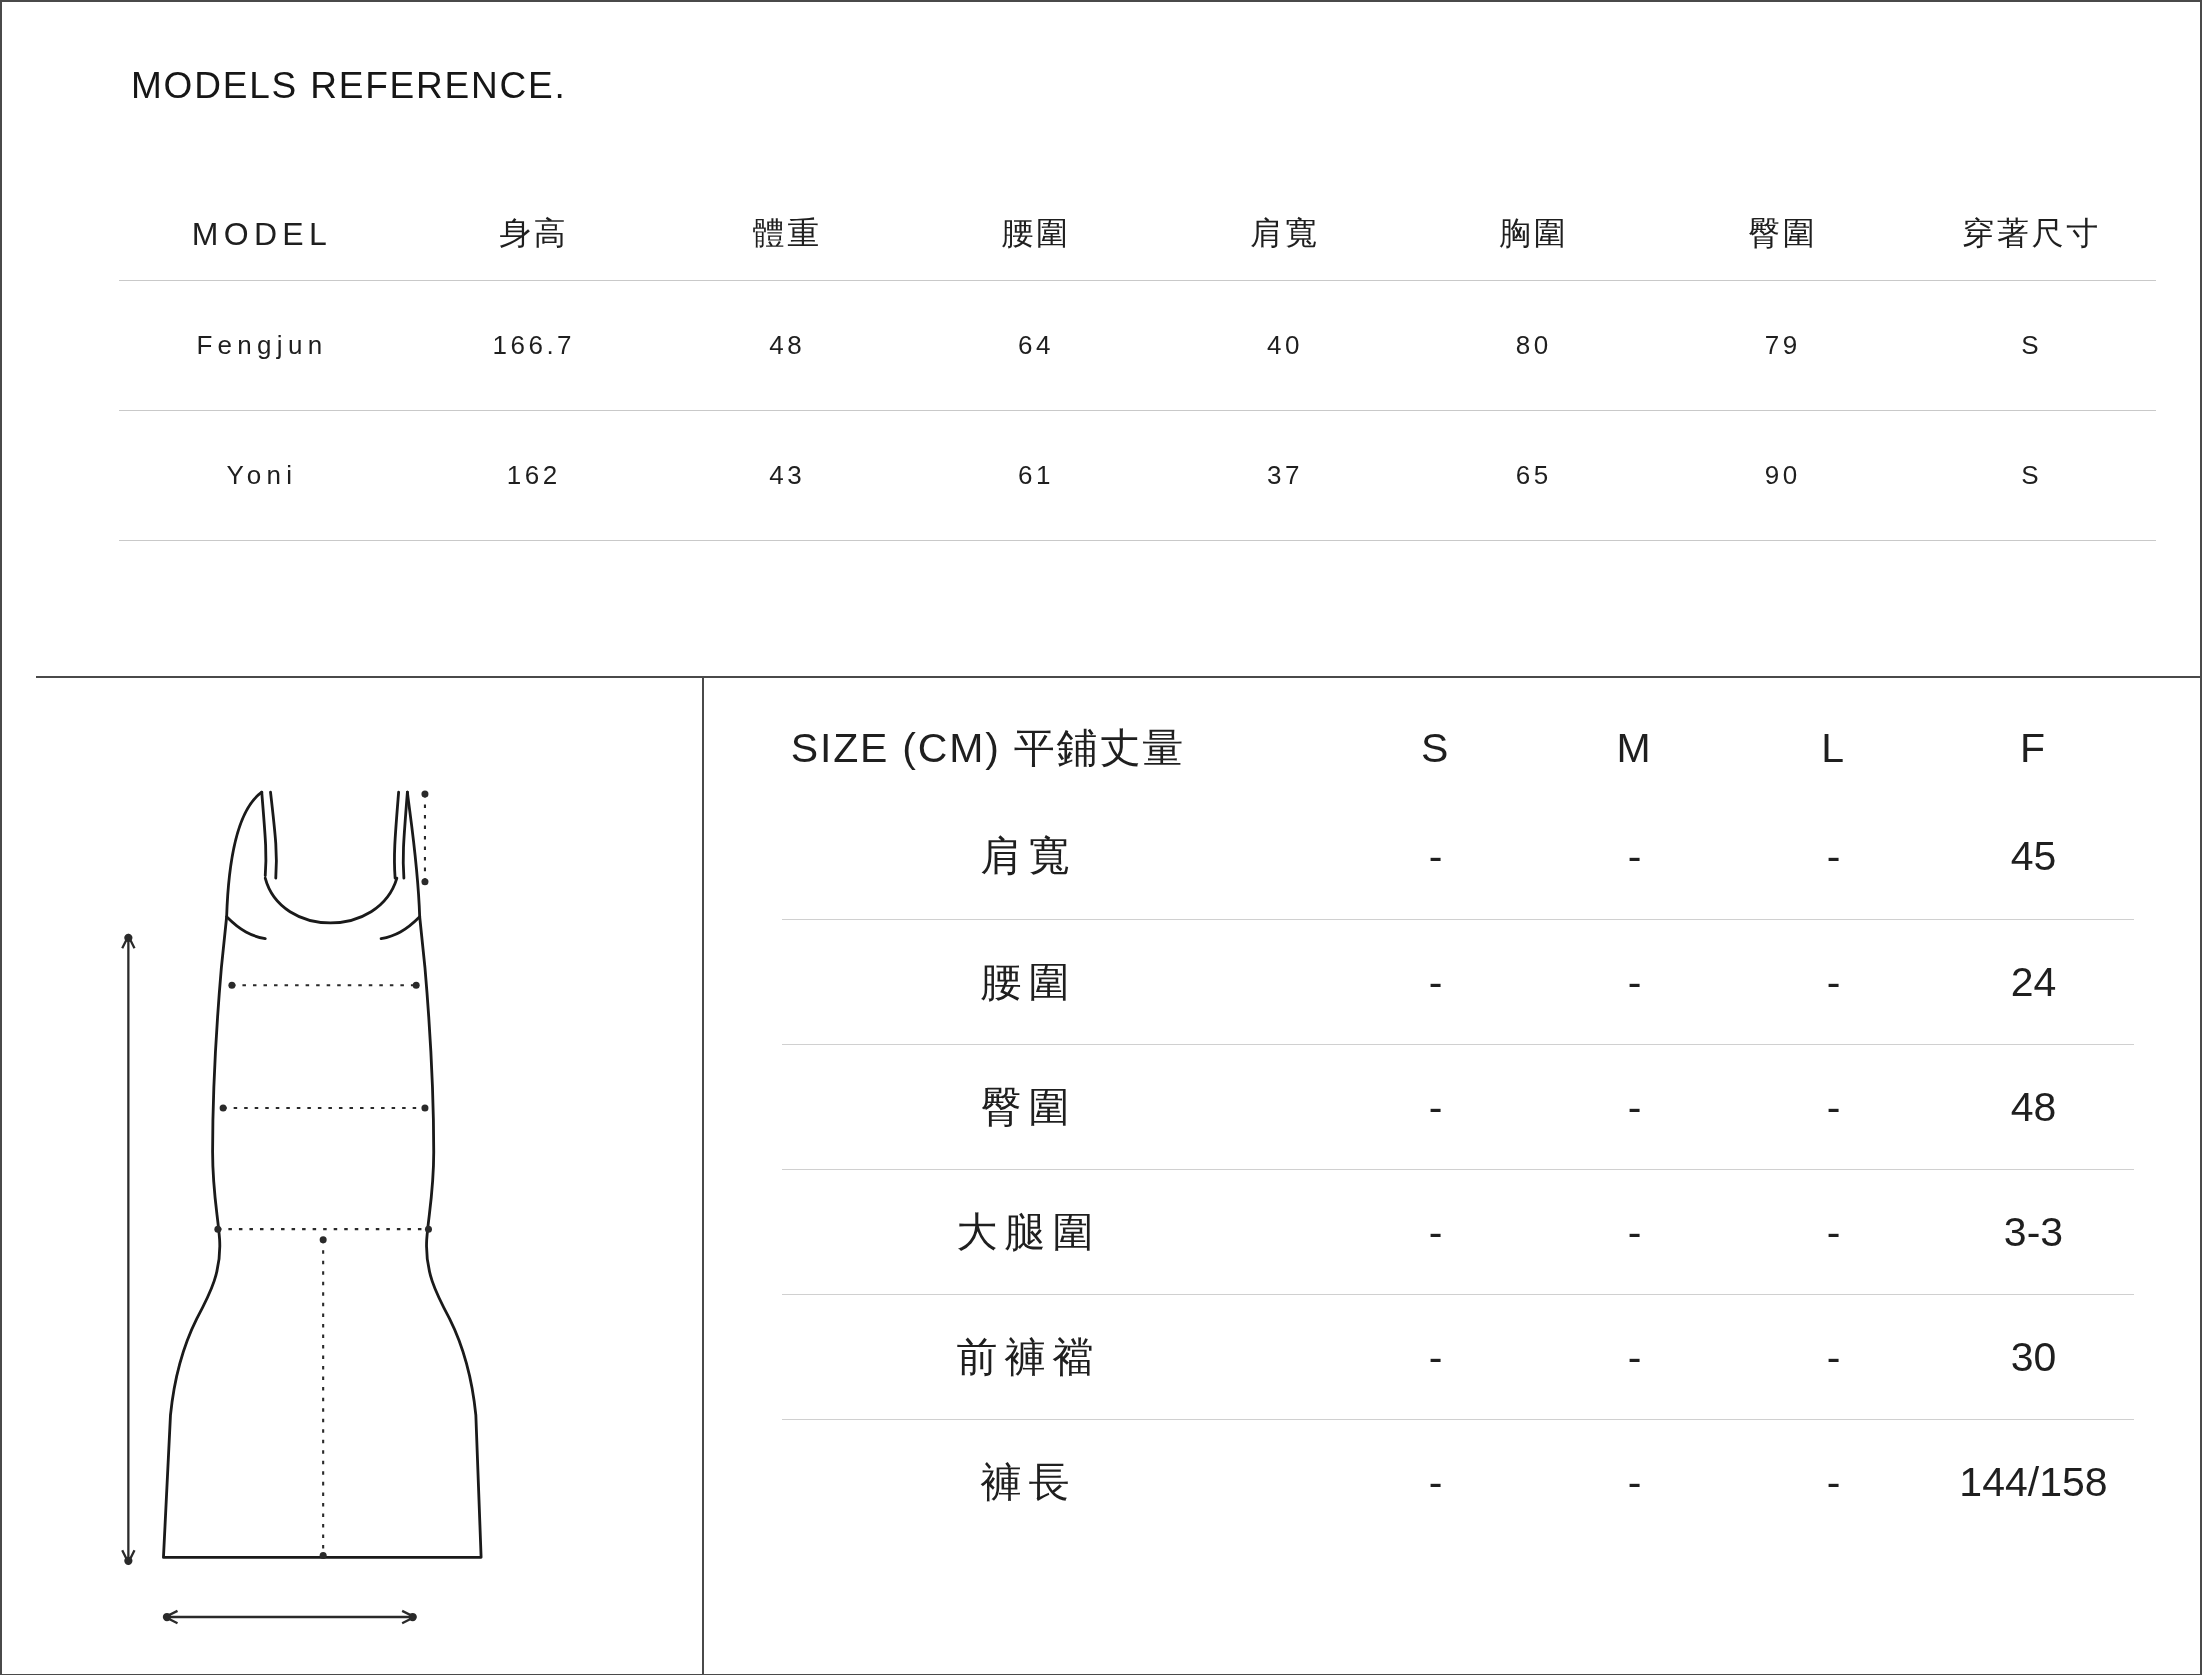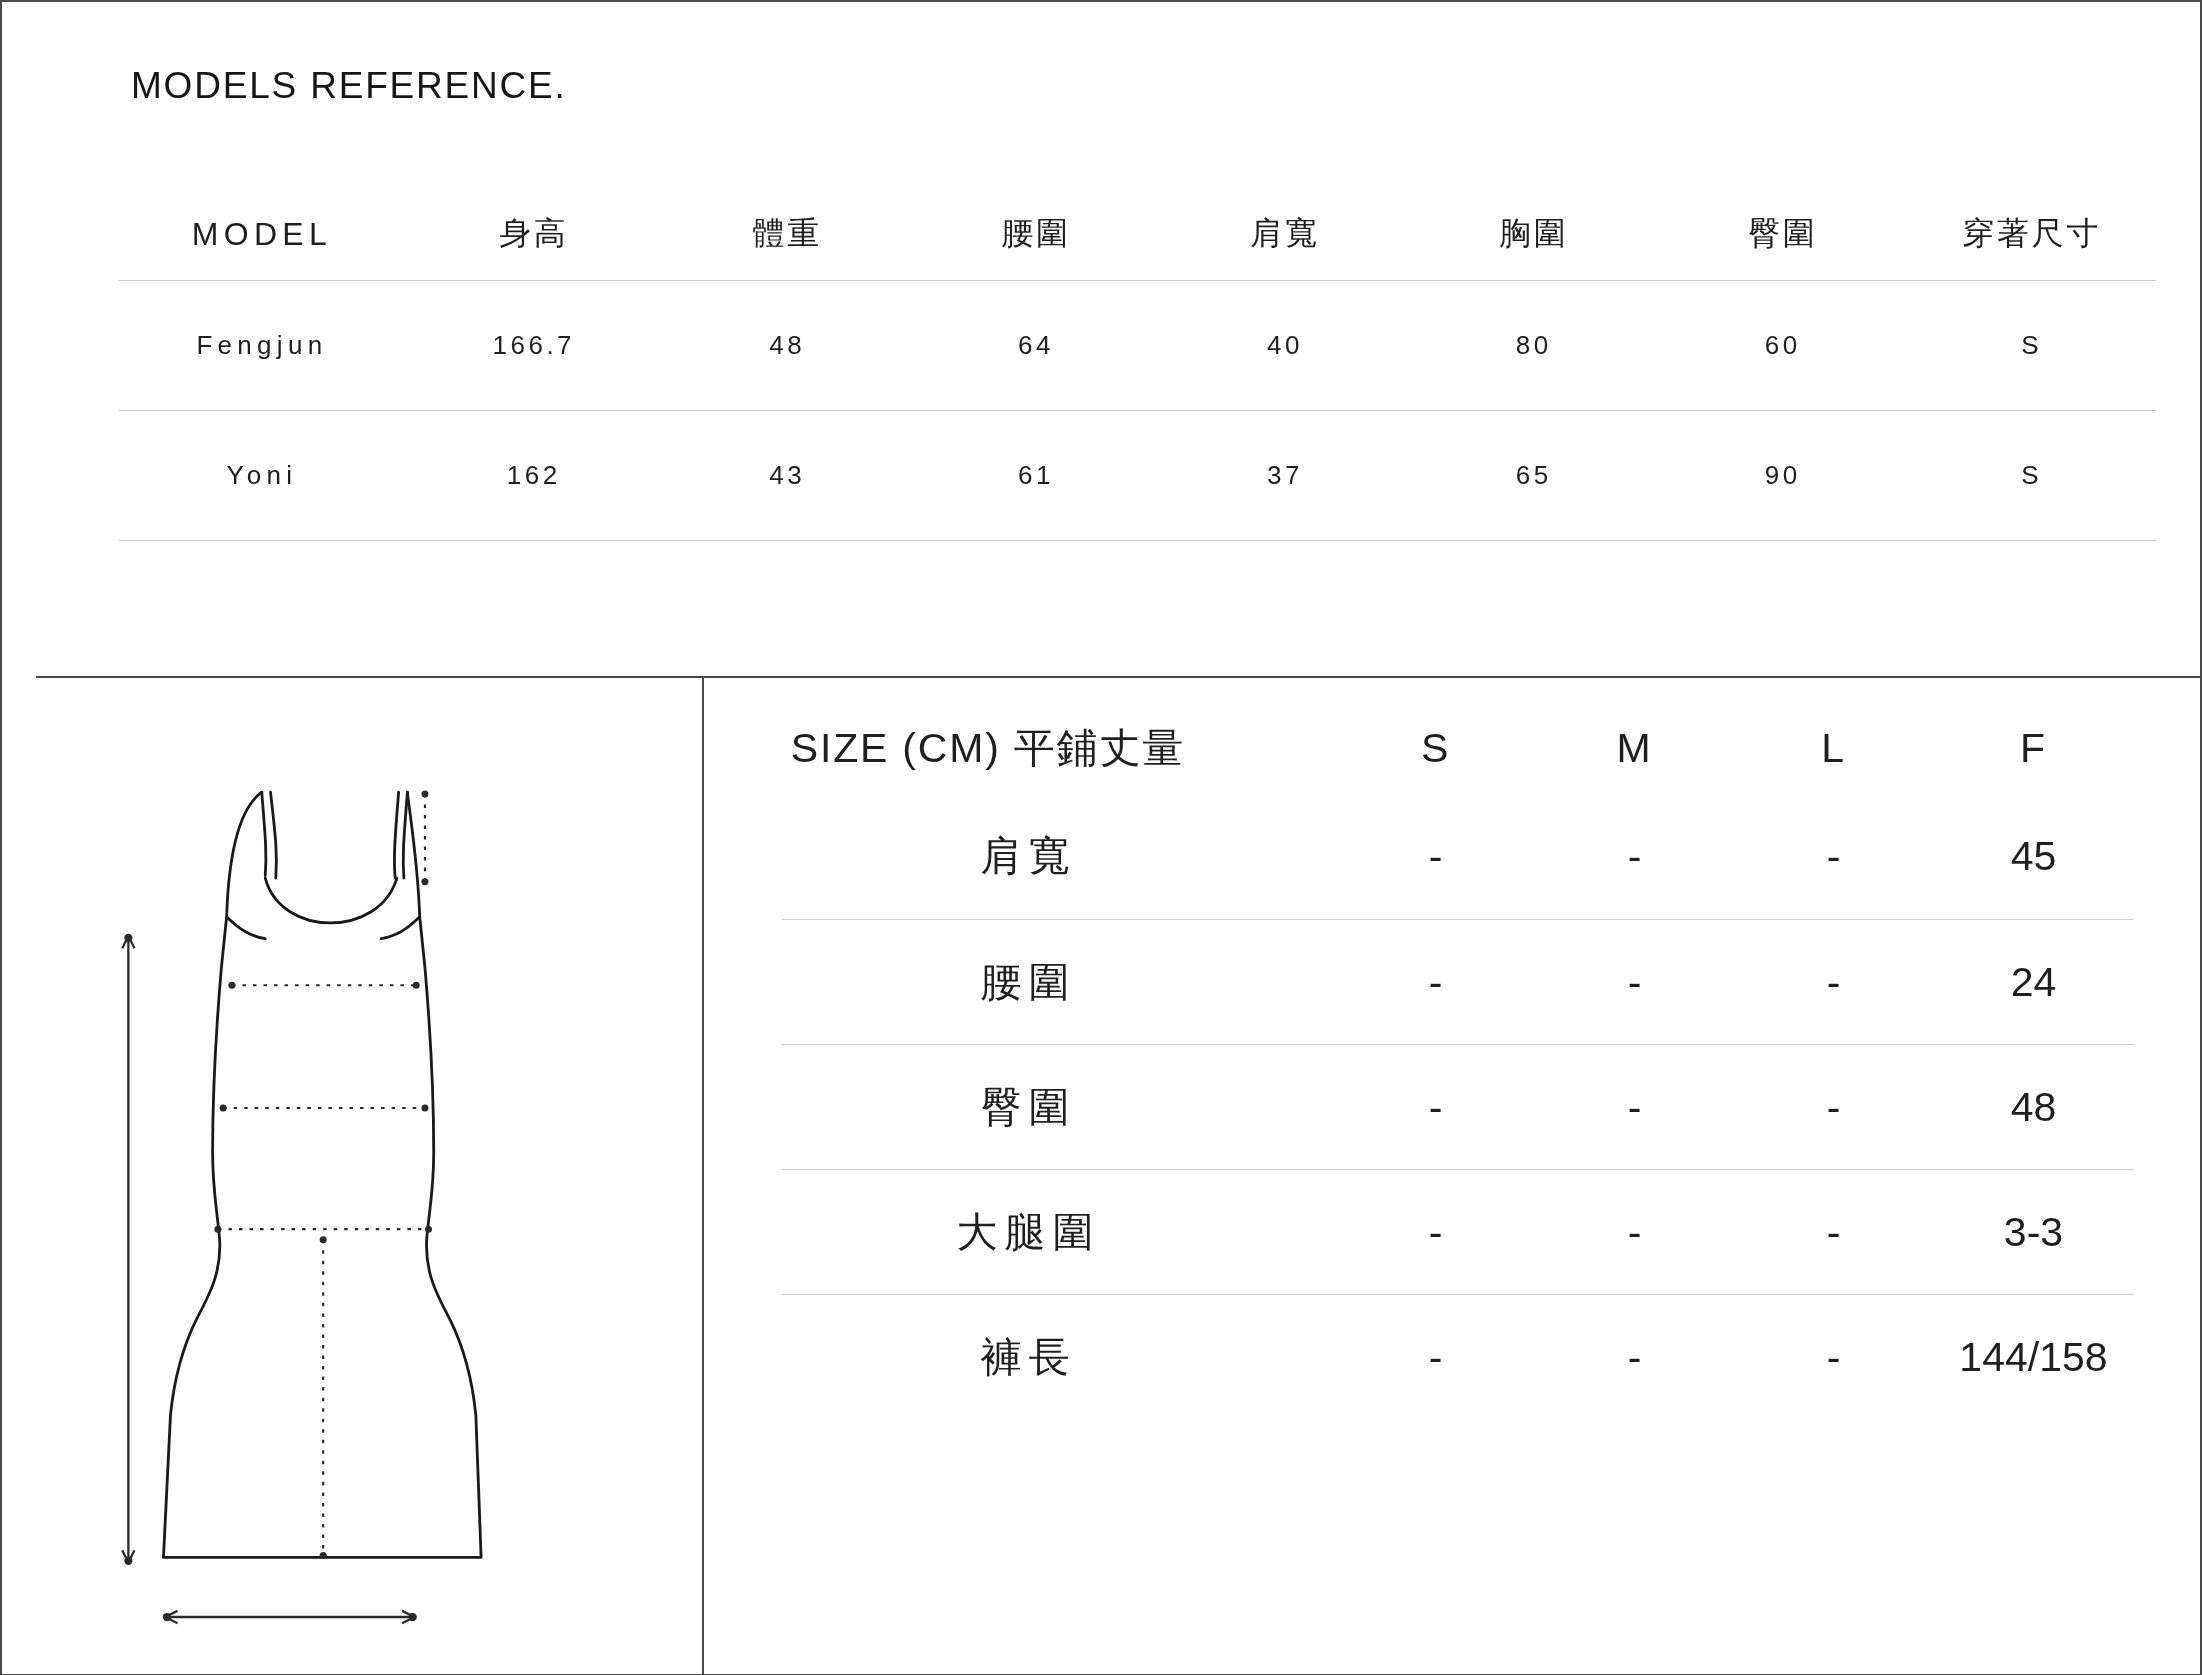--- a/index.html
+++ b/index.html
@@ -170,21 +170,21 @@
         </tr>
       </thead>
       <tbody>
         <tr>
           <td class="col-name">Fengjun</td>
           <td>166.7</td>
           <td>48</td>
           <td>64</td>
           <td>40</td>
           <td>80</td>
-          <td>60</td>
+          <td>79</td>
           <td>S</td>
         </tr>
         <tr>
           <td class="col-name">Yoni</td>
           <td>162</td>
           <td>43</td>
           <td>61</td>
           <td>37</td>
           <td>65</td>
           <td>90</td>
@@ -304,20 +304,27 @@
           <td>48</td>
         </tr>
         <tr>
           <td class="row-label">大腿圍</td>
           <td>-</td>
           <td>-</td>
           <td>-</td>
           <td>3-3</td>
         </tr>
         <tr>
+          <td class="row-label">前褲襠</td>
+          <td>-</td>
+          <td>-</td>
+          <td>-</td>
+          <td>30</td>
+        </tr>
+        <tr>
           <td class="row-label">褲長</td>
           <td>-</td>
           <td>-</td>
           <td>-</td>
           <td>144/158</td>
         </tr>
       </tbody>
     </table>
   </div>
 

